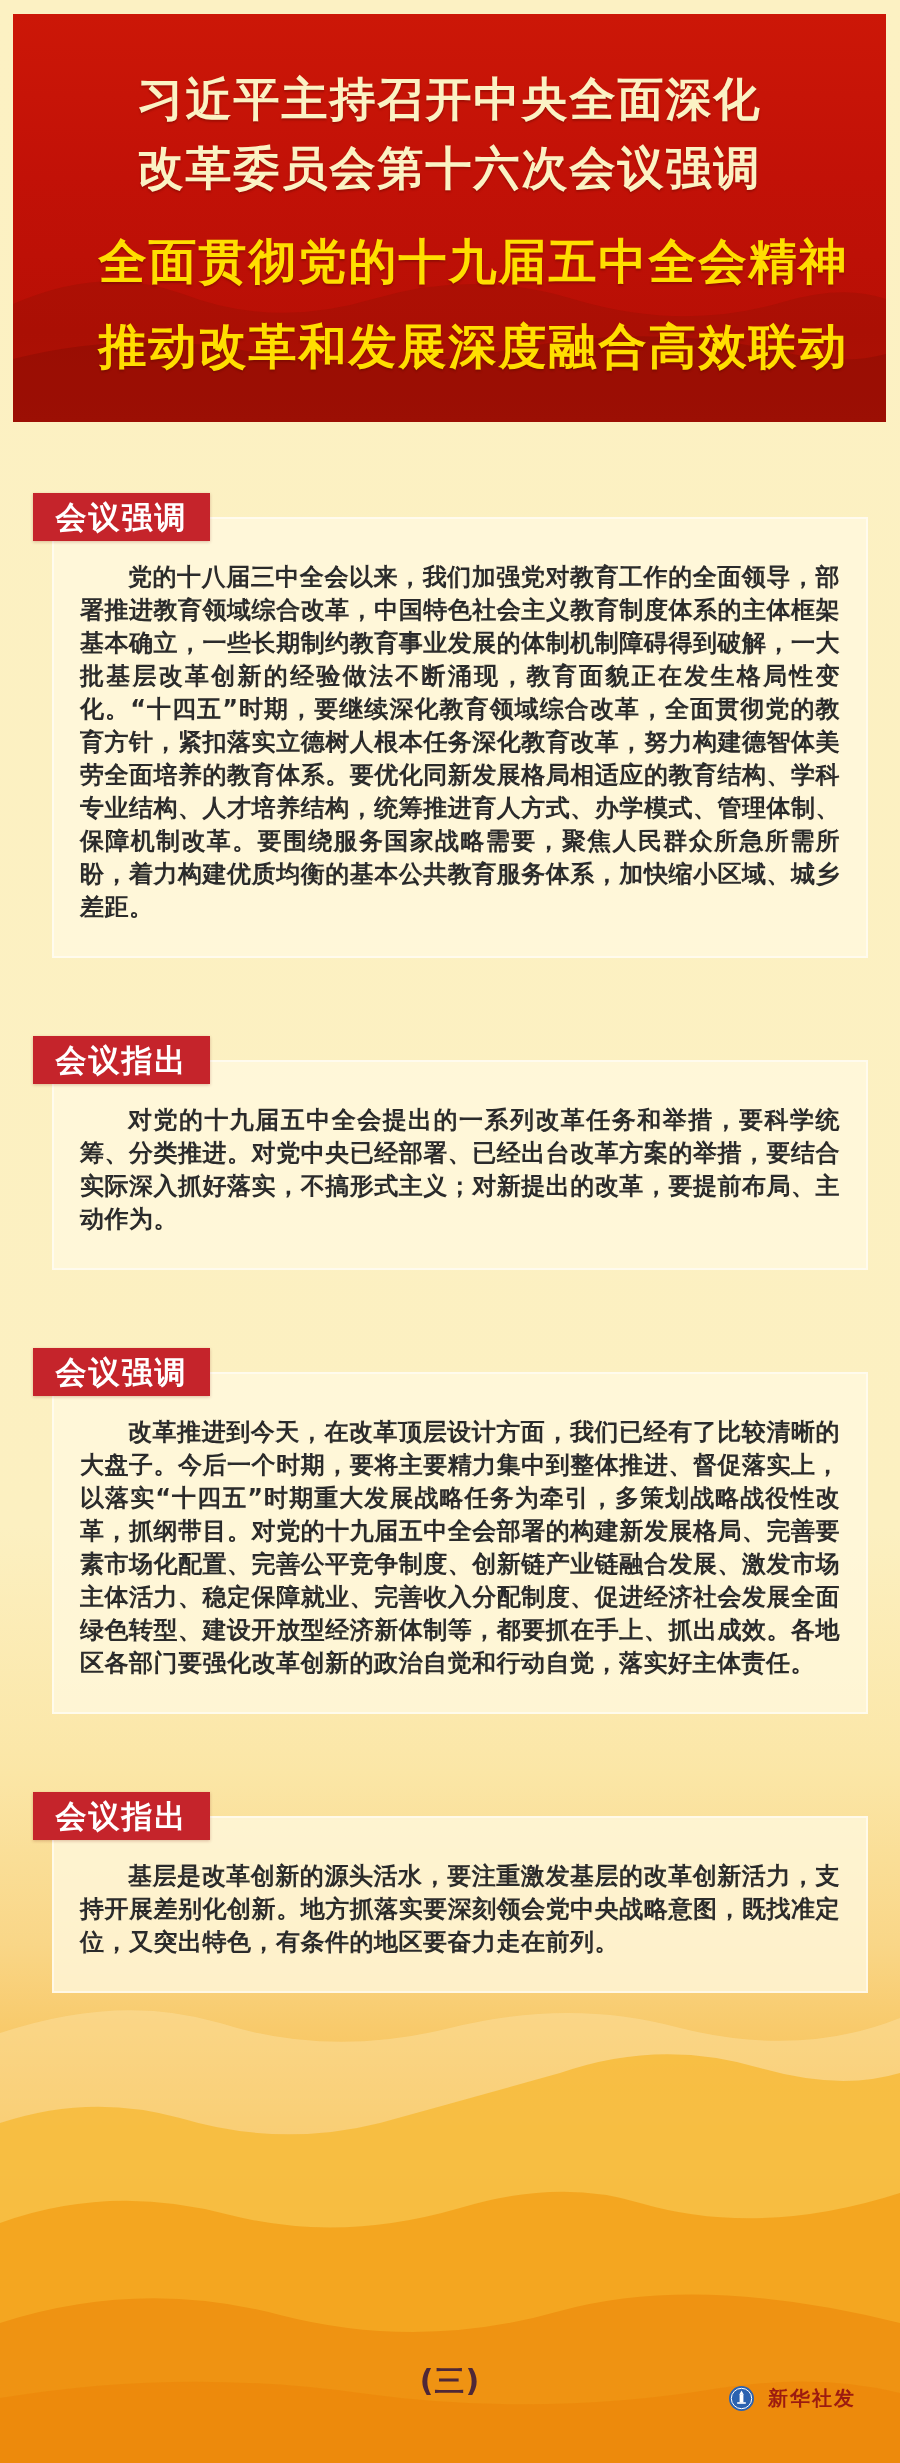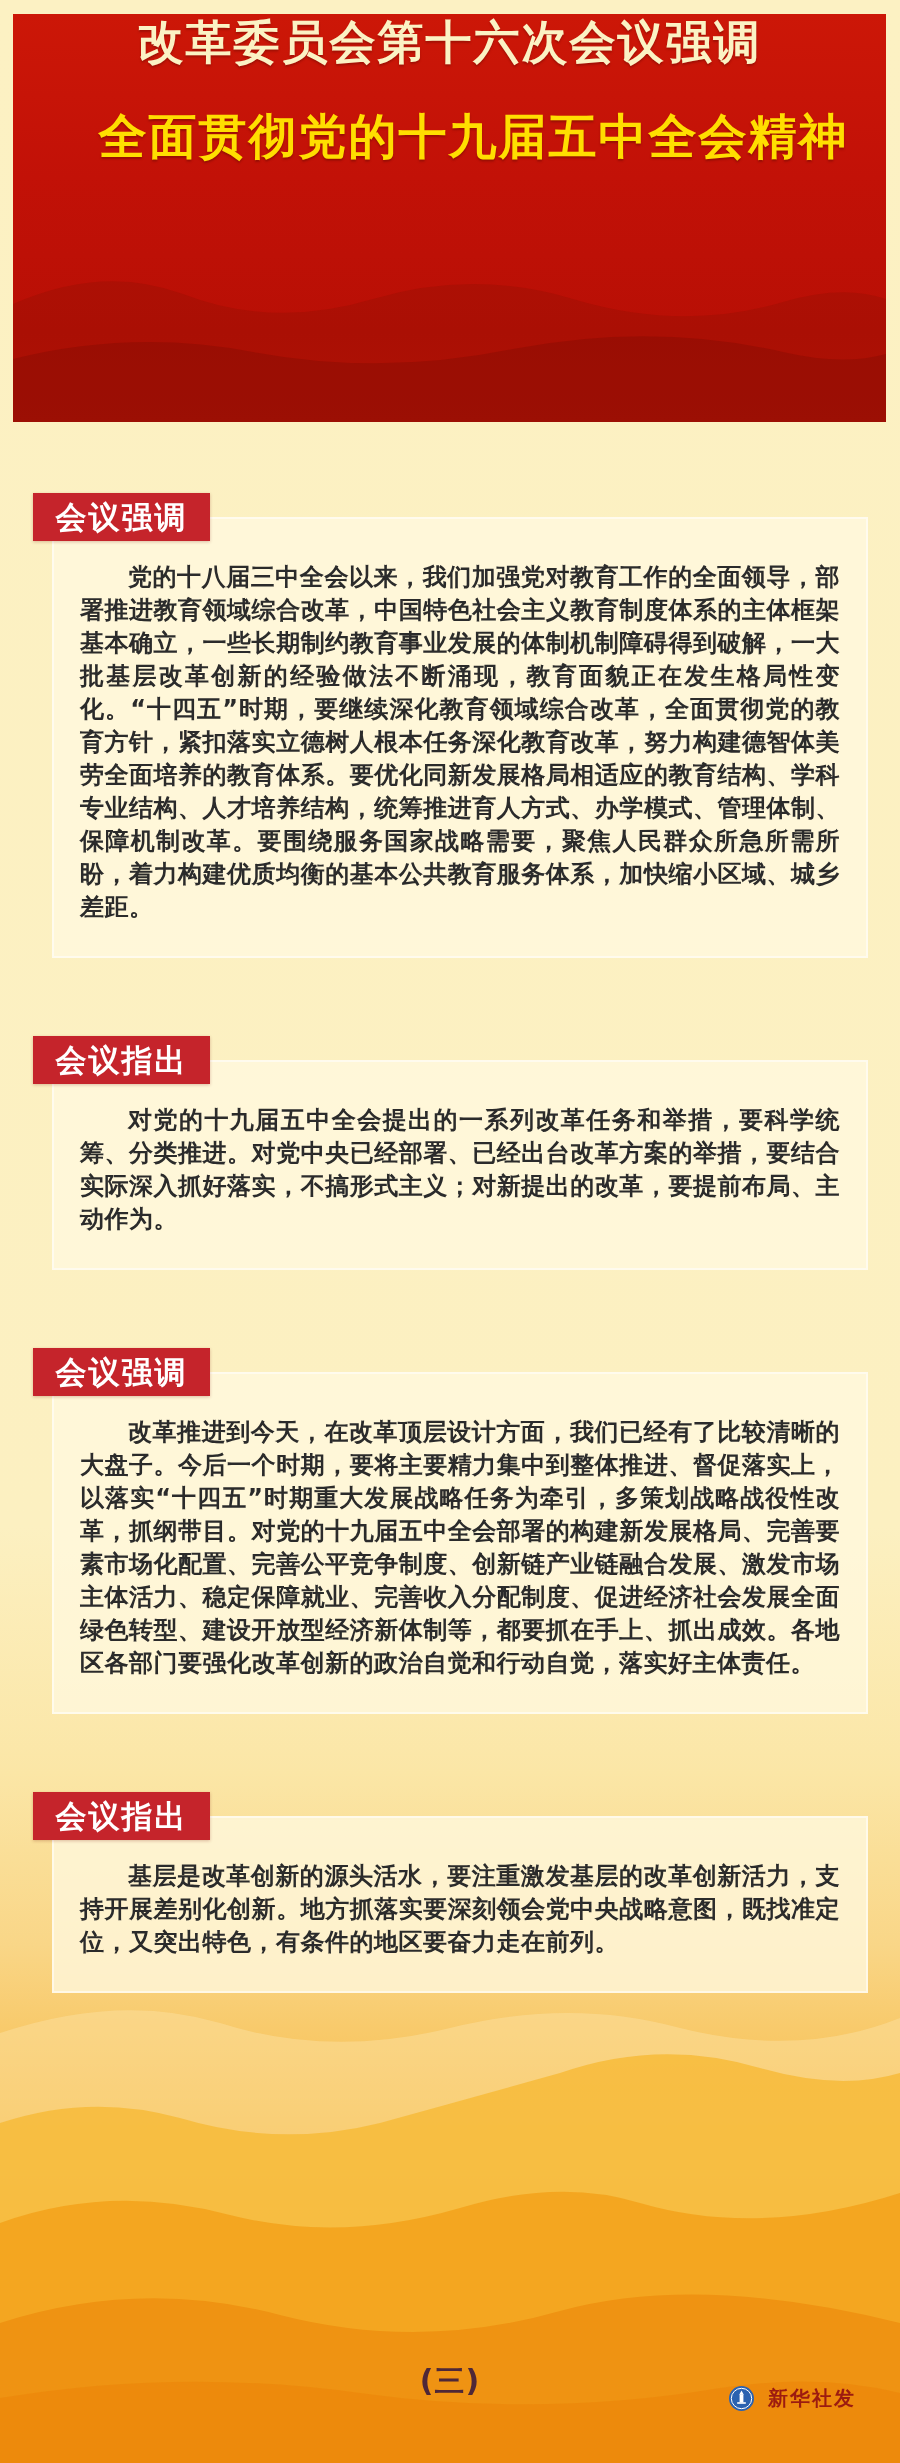--- a/index.html
+++ b/index.html
@@ -43,21 +43,21 @@
     color:#fbf2c4;
     text-shadow:0 2px 2px rgba(90,10,0,0.35);
   }
   .subtitle-line{
     font-size:48px;
     color:#ffde00;
     text-shadow:0 2px 2px rgba(90,10,0,0.4);
     padding-left:48px;
   }
   .t1{padding-top:60px;}
-  .t2{margin-top:3px;}
+  .t2{margin-top:18px;}
   .t3{margin-top:42px;}
   .t4{margin-top:32px;}
   
   .section{position:relative;z-index:3;padding-left:20px;}
   .sec1{margin-top:493px;} 
   .badge{
     position:relative;z-index:4;
     margin-left:13px;
     display:inline-block;
     min-width:177px;
@@ -128,22 +128,24 @@
     <path d="M0,400 Q110,360 230,392 Q340,420 460,385 Q560,355 640,380 Q760,415 900,370 L900,640 L0,640 Z" fill="#f3a41f" opacity="0.95"></path>
     <path d="M0,500 Q140,455 280,492 Q420,528 560,488 Q700,450 900,500 L900,640 L0,640 Z" fill="#ef9312"></path>
     <path d="M0,575 Q180,545 360,570 Q540,595 720,565 Q820,550 900,570 L900,640 L0,640 Z" fill="#ec8a0c" opacity="0.9"></path>
   </svg>
 
   <header class="banner">
     <svg class="banner-mountains" viewBox="0 0 873 408" preserveAspectRatio="none" aria-hidden="true">
       <path d="M0,290 Q90,250 170,280 Q260,315 360,285 Q460,255 560,285 Q670,318 770,288 Q830,270 873,285 L873,408 L0,408 Z" fill="#8c0f03" opacity="0.30"></path>
       <path d="M0,345 Q120,315 240,338 Q370,362 500,335 Q640,308 770,338 Q830,352 873,340 L873,408 L0,408 Z" fill="#7a0c02" opacity="0.35"></path>
     </svg>
+    <div class="title-line t1">习近平主持召开中央全面深化</div>
     <div class="title-line t2">改革委员会第十六次会议强调</div>
     <div class="subtitle-line t3">全面贯彻党的十九届五中全会精神</div>
+    <div class="subtitle-line t4">推动改革和发展深度融合高效联动</div>
   </header>
 
   <section class="section sec1">
     <div class="badge">会议强调</div>
     <div class="box">
       <p>党的十八届三中全会以来，我们加强党对教育工作的全面领导，部署推进教育领域综合改革，中国特色社会主义教育制度体系的主体框架基本确立，一些长期制约教育事业发展的体制机制障碍得到破解，一大批基层改革创新的经验做法不断涌现，教育面貌正在发生格局性变化。“十四五”时期，要继续深化教育领域综合改革，全面贯彻党的教育方针，紧扣落实立德树人根本任务深化教育改革，努力构建德智体美劳全面培养的教育体系。要优化同新发展格局相适应的教育结构、学科专业结构、人才培养结构，统筹推进育人方式、办学模式、管理体制、保障机制改革。要围绕服务国家战略需要，聚焦人民群众所急所需所盼，着力构建优质均衡的基本公共教育服务体系，加快缩小区域、城乡差距。</p>
     </div>
   </section>
 
   <div class="gap"></div>

